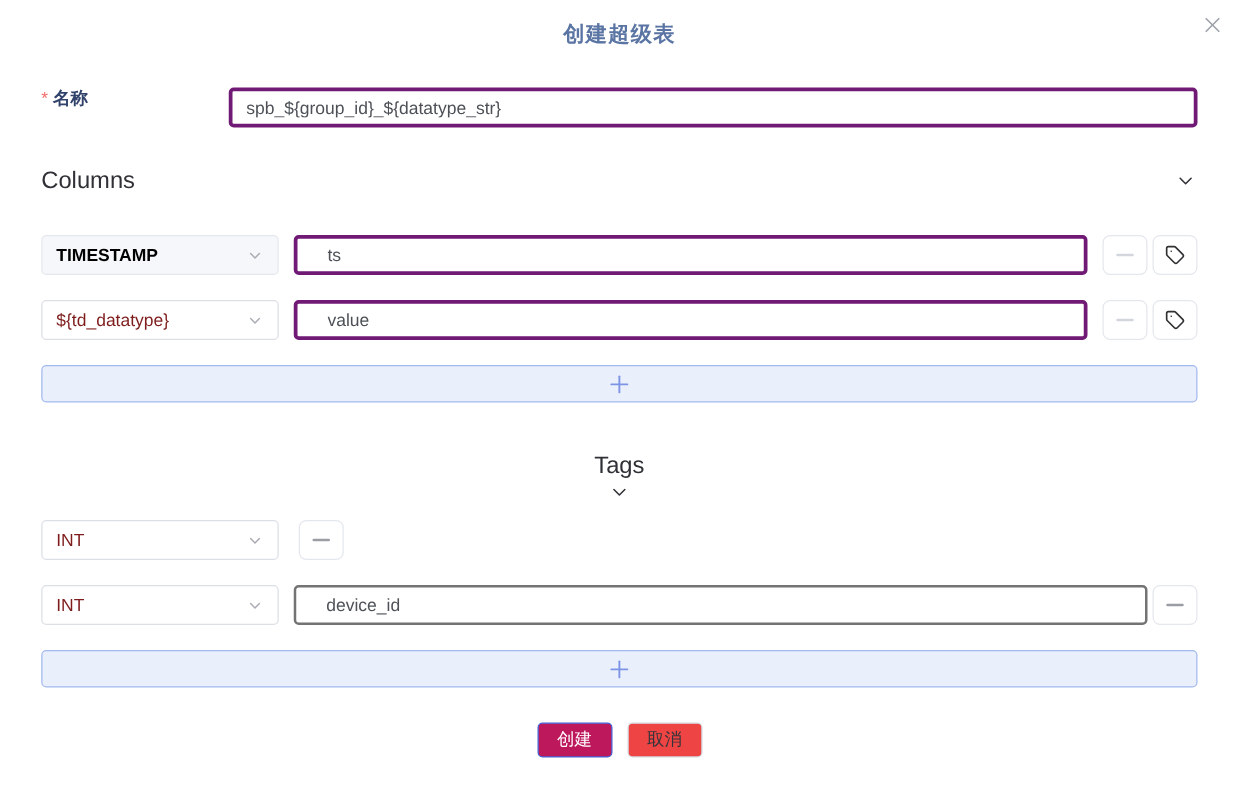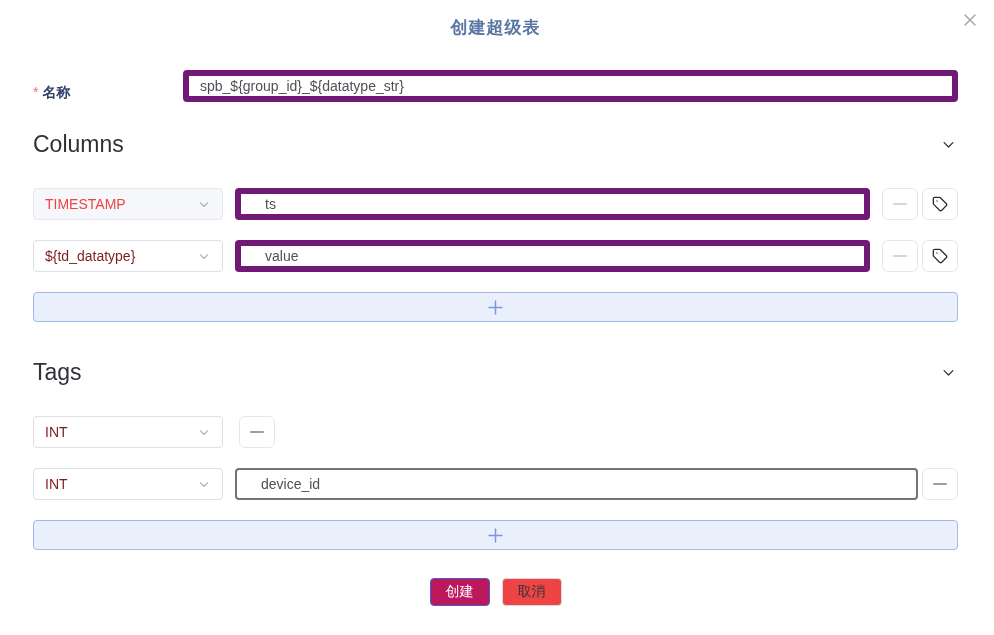--- a/index.html
+++ b/index.html
@@ -31,34 +31,34 @@
     width: 18px; height: 18px;
     background: none; border: none;
     cursor: pointer;
     display: flex; align-items: center; justify-content: center;
     color: #a0a3ab;
   }
   
   .name-row {
     margin-top: 31px;
     display: flex;
-    align-items: flex-end;
+    align-items: flex-start;
   }
   .name-label {
     width: 150px;
     flex: 0 0 150px;
     font-size: 14px;
     font-weight: 700;
     color: #32436b;
   }
   .required-mark { color: #f56c6c; margin-right: 4px; font-weight: 400; }
   
   .text-input {
     height: 32px;
-    border: 6px solid #701a75;
+    border: 3px solid #701a75;
     border-radius: 4px;
     padding: 0 11px;
     font-size: 14px;
     color: #4d5157;
     font-family: "Liberation Sans", sans-serif;
     background: #fff;
     outline: none;
     width: 100%;
   }
   .text-input.focused {
@@ -76,34 +76,35 @@
     align-items: center;
     justify-content: space-between;
     padding: 0 11px;
     font-size: 14px;
     color: #7f1d1d;
     cursor: pointer;
   }
   .select.disabled {
     background: #f5f7fa;
     border-color: #e4e7ed;
-    color: #ef4444;
+    color: #000000;
     cursor: not-allowed;
+    font-weight: bold;
   }
   .select .chev { display: flex; color: #a8abb2; }
   
   .section-header {
     margin-top: 32px;
     height: 21px;
     display: flex;
     align-items: center;
     justify-content: space-between;
   }
   .section-title {
-    font-size: 23px;
+    font-size: 19px;
     font-weight: 500;
     color: #2f3136;
   }
   .collapse-btn {
     background: none; border: none; cursor: pointer;
     display: flex; align-items: center; justify-content: center;
     color: #2f3136; padding: 2px;
   }
   
   .rows { margin-top: 33px; }
@@ -136,21 +137,21 @@
     width: 100%;
     height: 30px;
     background: #e9f0fc;
     border: 1px solid #a3b9ee;
     border-radius: 4px;
     display: flex; align-items: center; justify-content: center;
     cursor: pointer;
     color: #7d93e6;
   }
   .section-tags { margin-top: 8px; }
-  .section-tags .section-header { margin-top: 40px; }
+  .section-tags .section-header { margin-top: 40px; flex-direction: column; }
   
   .footer {
     margin-top: 28px;
     display: flex;
     justify-content: center;
     gap: 12px;
   }
   .btn {
     height: 28px;
     padding: 0 15px;

